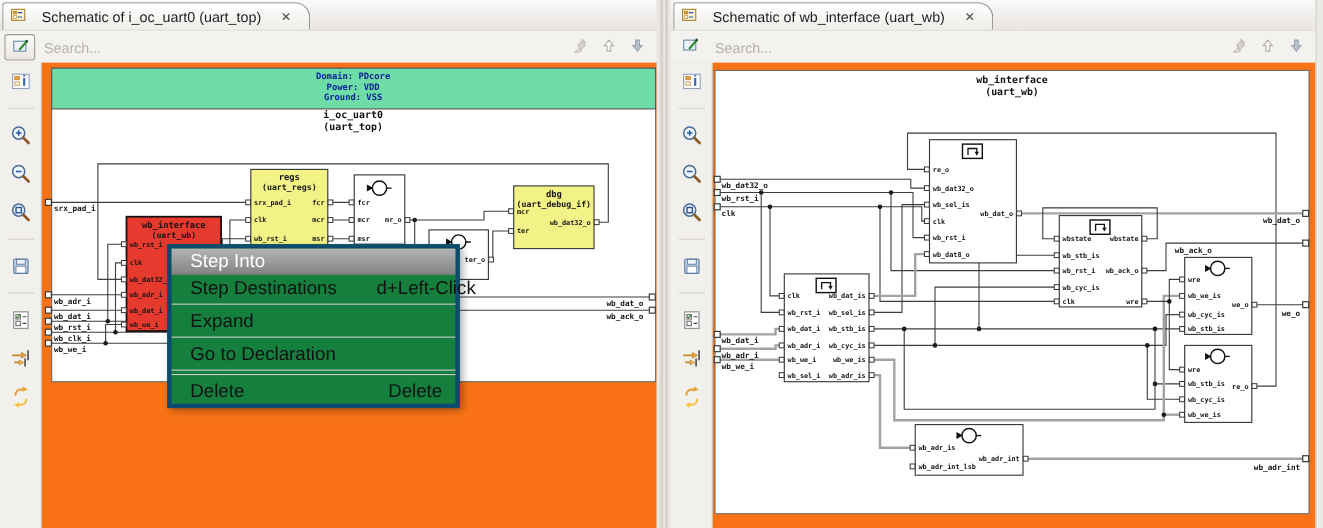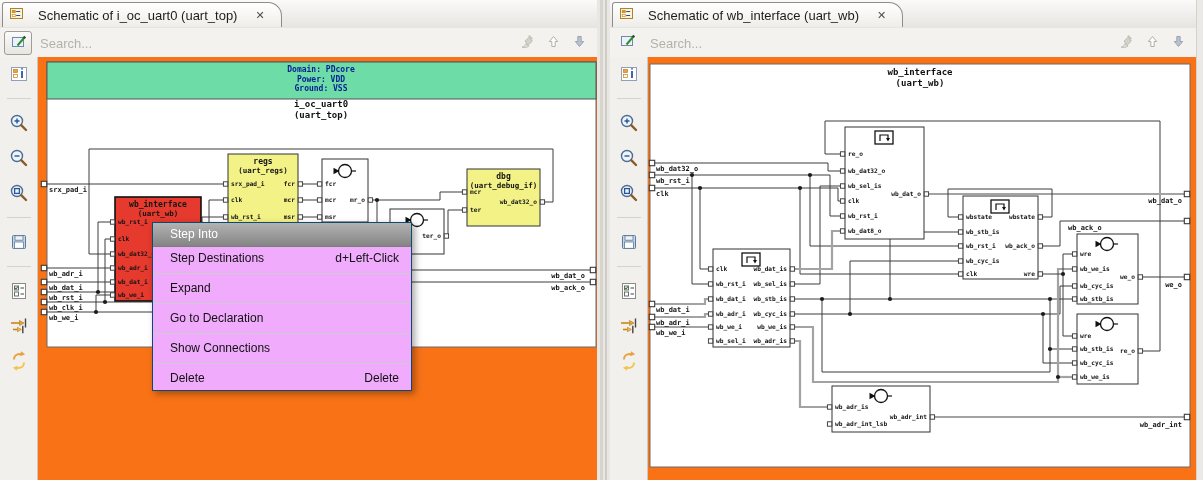--- a/index.html
+++ b/index.html
@@ -33,25 +33,25 @@
         justify-content:center;cursor:pointer}
   .tsep{width:24px;height:1px;background:#d6d2cb;margin:1px 0 12px}
   .canvas{position:absolute;left:38px;top:57px;right:0;bottom:0;background:#f97316}
   .canvas svg{position:absolute;left:0;top:0}
   svg text{font-family:"DejaVu Sans Mono","Liberation Mono",monospace;font-weight:bold}
   #divider{position:absolute;left:597px;top:0;width:13px;height:480px;background:#e9e7e4}
   #divider .bar1{position:absolute;left:3px;top:0;width:3px;height:480px;background:#d7d3cd}
   #divider .bar2{position:absolute;left:8px;top:0;width:2px;height:480px;background:#cfccc6}
   #rscroll{position:absolute;left:1196px;top:0;width:7px;height:480px;background:#eceae7;
            border-left:1px solid #d5d1cb;box-sizing:border-box}
-  .menu{position:absolute;background:#f0abfc;border:1px solid #0c4a6e;z-index:10;
-        box-shadow:3px 3px 7px rgba(0,0,0,.35);font-size:12px;color:#111}
+  .menu{position:absolute;background:#15803d;border:4px solid #0c4a6e;z-index:10;
+        box-shadow:3px 3px 7px rgba(0,0,0,.35);font-size:17px;color:#111}
   .mi{height:23px;line-height:23px;padding:0 12px 0 17px;display:flex;
       justify-content:space-between;cursor:pointer;white-space:nowrap}
-  .mi .sc{margin-left:12px}
+  .mi .sc{margin-left:36px}
   .mi.hl{background:linear-gradient(#b3b3b3,#848484);color:#fff;border-bottom:1px solid #7d7d7d}
   .msep{border-top:1px solid #cccccc;margin:3px 0}
 </style>
 </head>
 <body>
 
 <div class="panel" id="panel-left">
   <div class="tabbar">
     <div class="tab">
       <span><svg width="15" height="15" viewBox="0 0 15 15">
@@ -588,21 +588,18 @@
     </div>
     <div class="msep"></div>
     <div class="mi">
       <span>Expand</span>
     </div>
     <div class="msep"></div>
     <div class="mi">
       <span>Go to Declaration</span>
     </div>
     <div class="msep"></div>
-    <div class="mi">
-      <span>Show Connections</span>
-    </div>
     <div class="msep"></div>
     <div class="mi">
       <span>Delete</span>
       <span class="sc">Delete</span>
     </div>
   </div>
 
 </body></html>

